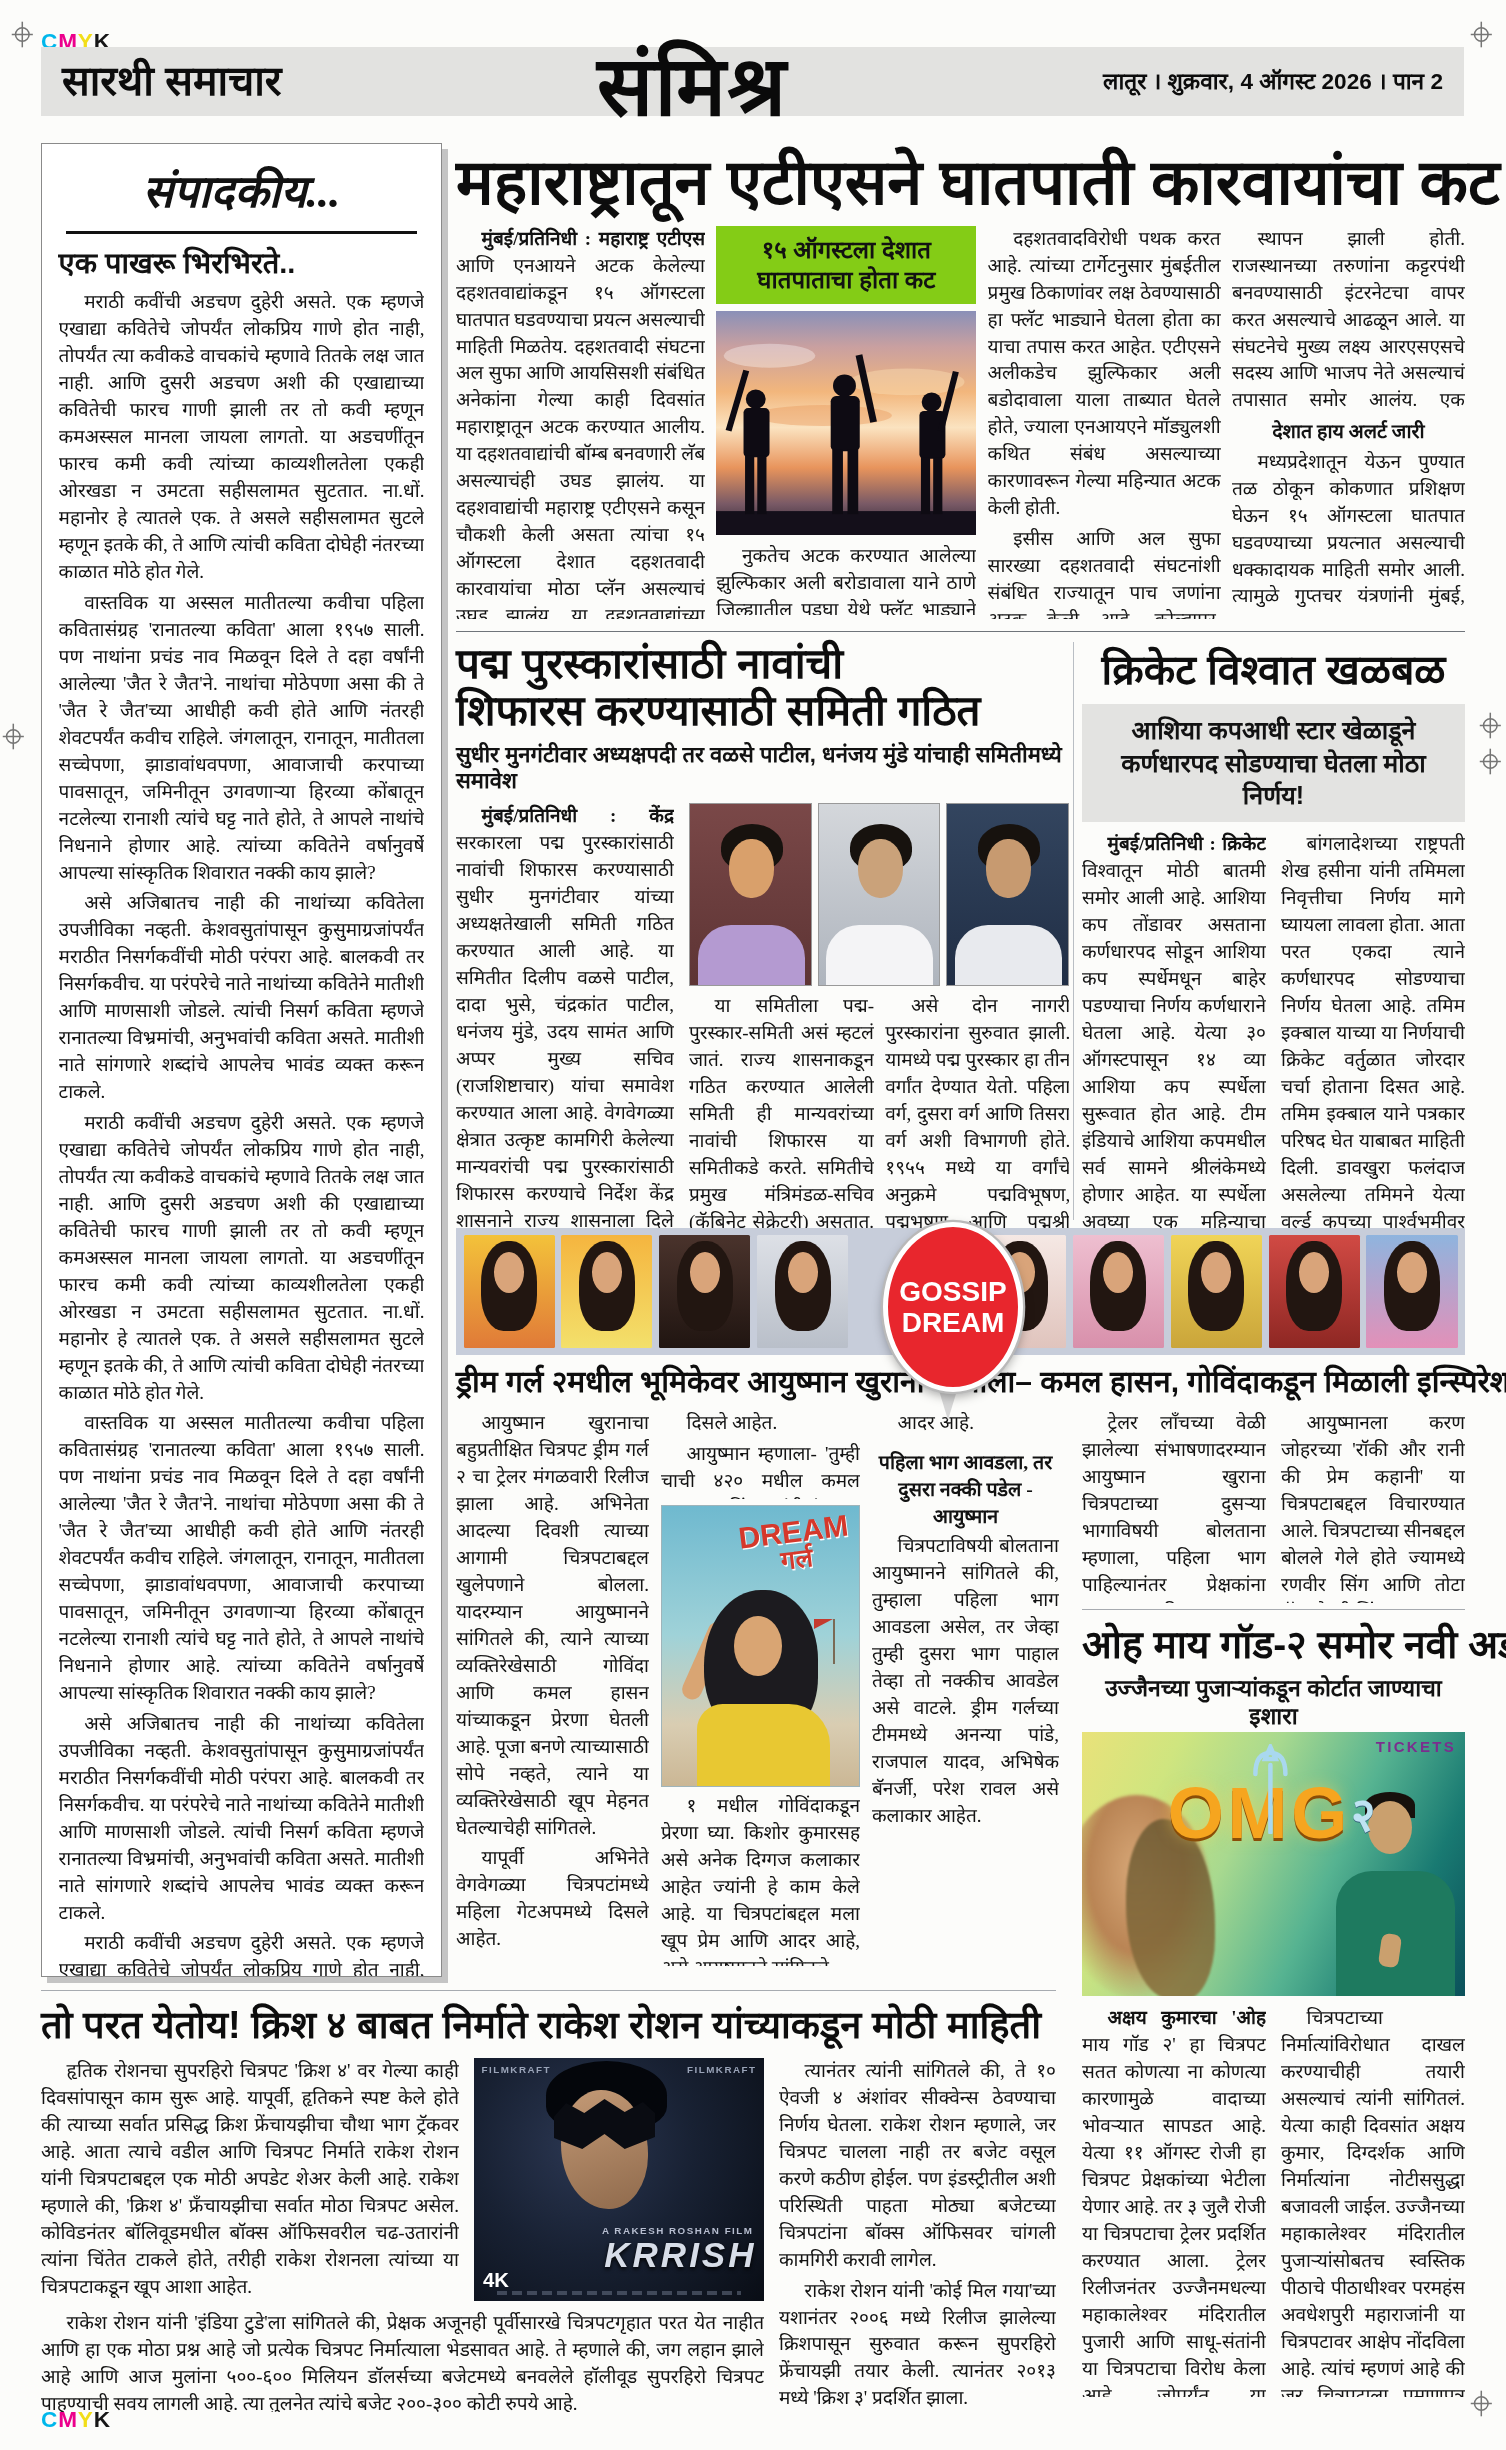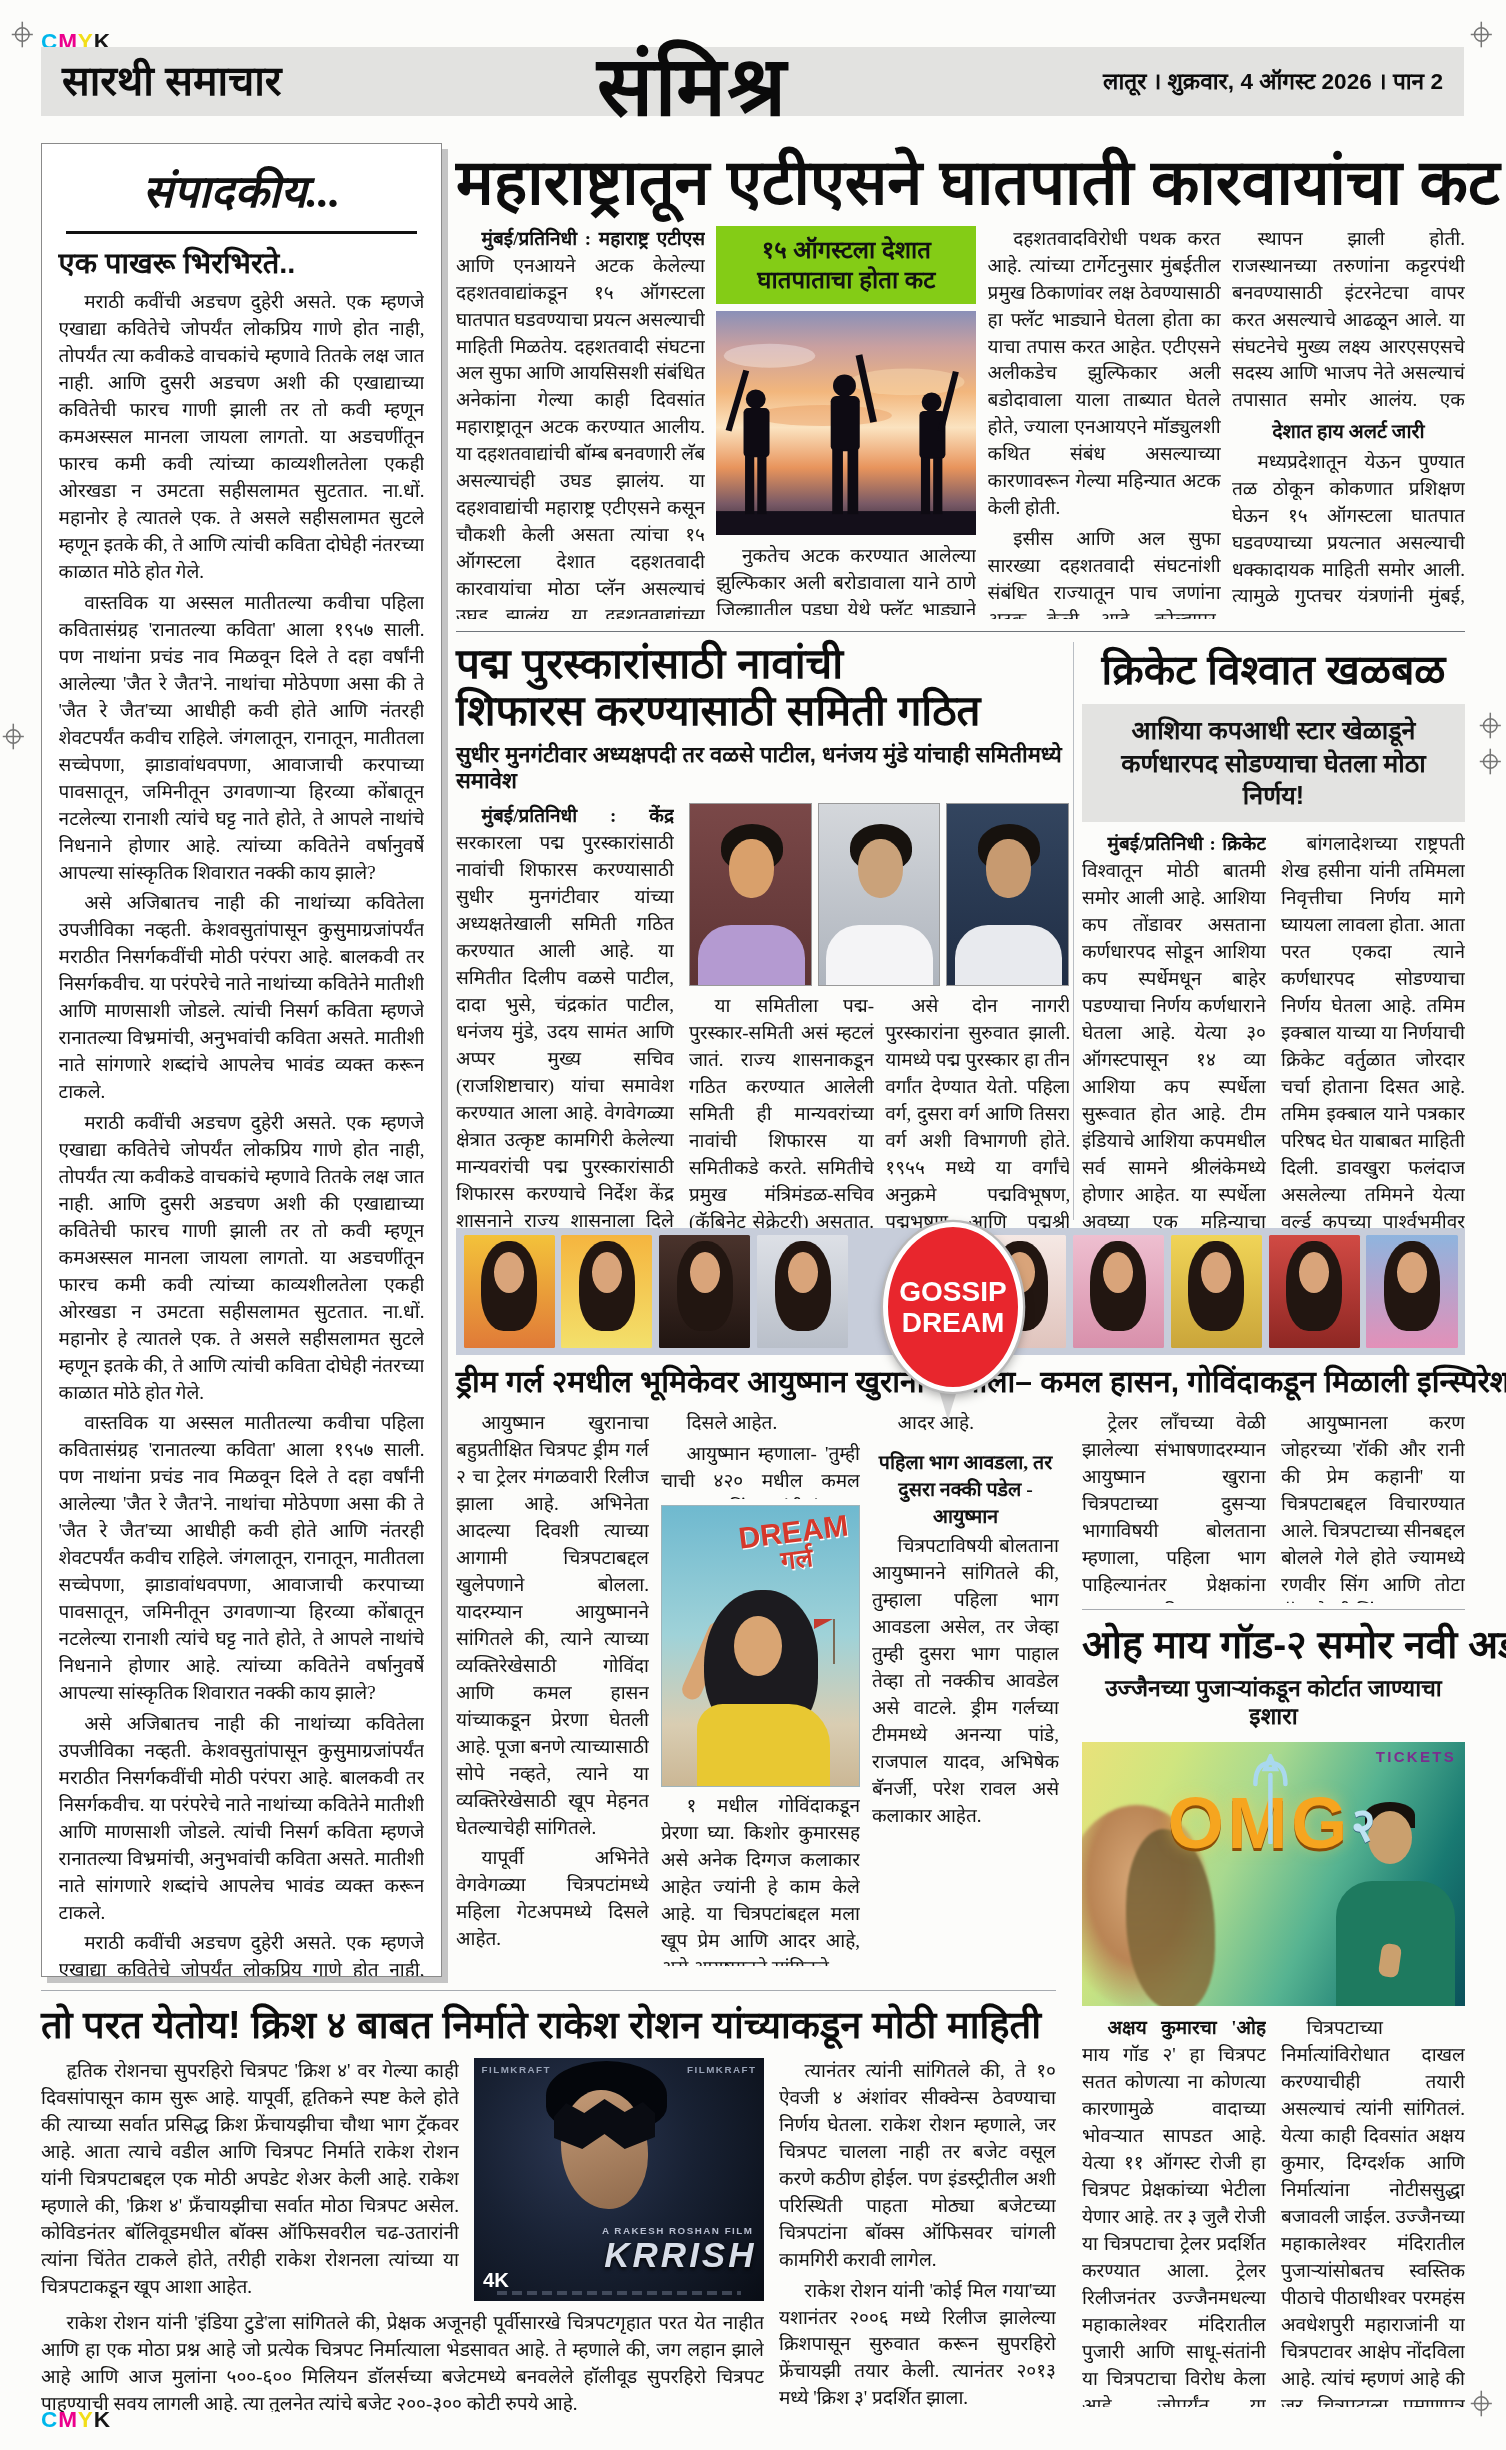--- a/index.html
+++ b/index.html
@@ -90,21 +90,21 @@
   .dg-logo .l2{font-size:25.6px;display:block}
   .dg-hood{position:absolute;left:42px;top:84px;width:114px;height:151px;background:#1c1b1f;border-radius:50% 46% 42% 46%}
   .dg-face{position:absolute;left:72px;top:110px;width:48px;height:60px;background:#d9a573;border-radius:50%}
   .dg-arm{position:absolute;left:33px;top:113px;width:19.6px;height:83px;background:#d9a573;border-radius:9.8px;transform:rotate(24deg)}
   .dg-body{position:absolute;left:35px;bottom:-13.6px;width:133px;height:96px;background:#e8c832;border-radius:25.6px 41px 0 0}
   .dg-flag{position:absolute;right:25.6px;top:113px;width:0;height:0;border-top:10.5px solid #c43a2e;border-right:19.6px solid transparent}
   .dg-flagpole{position:absolute;right:24px;top:113px;width:2.3px;height:45px;background:#7a6a55}
   
   #omg{position:absolute;left:1082px;top:1616px;width:383px}
   #omg-headline{font-size:39px;text-align:center;white-space:nowrap}
-  #omg-sub{font:700 23px/1.2 "Liberation Sans",sans-serif;text-align:center;margin:6px 0 12px}
+  #omg-sub{font:700 23px/1.2 "Liberation Sans",sans-serif;text-align:center;margin:6px 0 2px}
   .omg-poster{height:264px;position:relative;overflow:hidden;
     background:linear-gradient(115deg,#e9e27a 0%,#cfe57f 20%,#a8d98f 40%,#56b391 62%,#197a72 82%,#0b505a 100%)}
   .omg-logo{position:absolute;top:45px;left:0;right:0;text-align:center;color:#f6a51f;letter-spacing:3.8px;
     font:900 72px/1 "Liberation Sans",sans-serif;text-shadow:0 3px 0 #8a4d07,0 0 15px rgba(255,210,80,.55)}
   .omg-logo .suffix{font-size:47px;color:#bfe3f2;text-shadow:0 1.5px 0 #35607a;vertical-align:7.5px}
   .omg-trident{position:absolute;left:50%;top:12px;transform:translateX(-58%);z-index:3}
   .omg-tickets{position:absolute;top:6px;right:9px;color:#7b2e8e;font:800 15px "Liberation Sans",sans-serif;letter-spacing:2.3px}
   .omg-l{position:absolute;left:-21px;top:63px;width:151px;height:203px;border-radius:50%;filter:blur(1.5px);
     background:radial-gradient(ellipse at 50% 38%,#d8a878 0%,#b98454 45%,rgba(120,90,60,0) 74%)}
   .omg-lhair{position:absolute;left:44px;top:87px;width:89px;height:181px;opacity:.85;filter:blur(0.8px);

